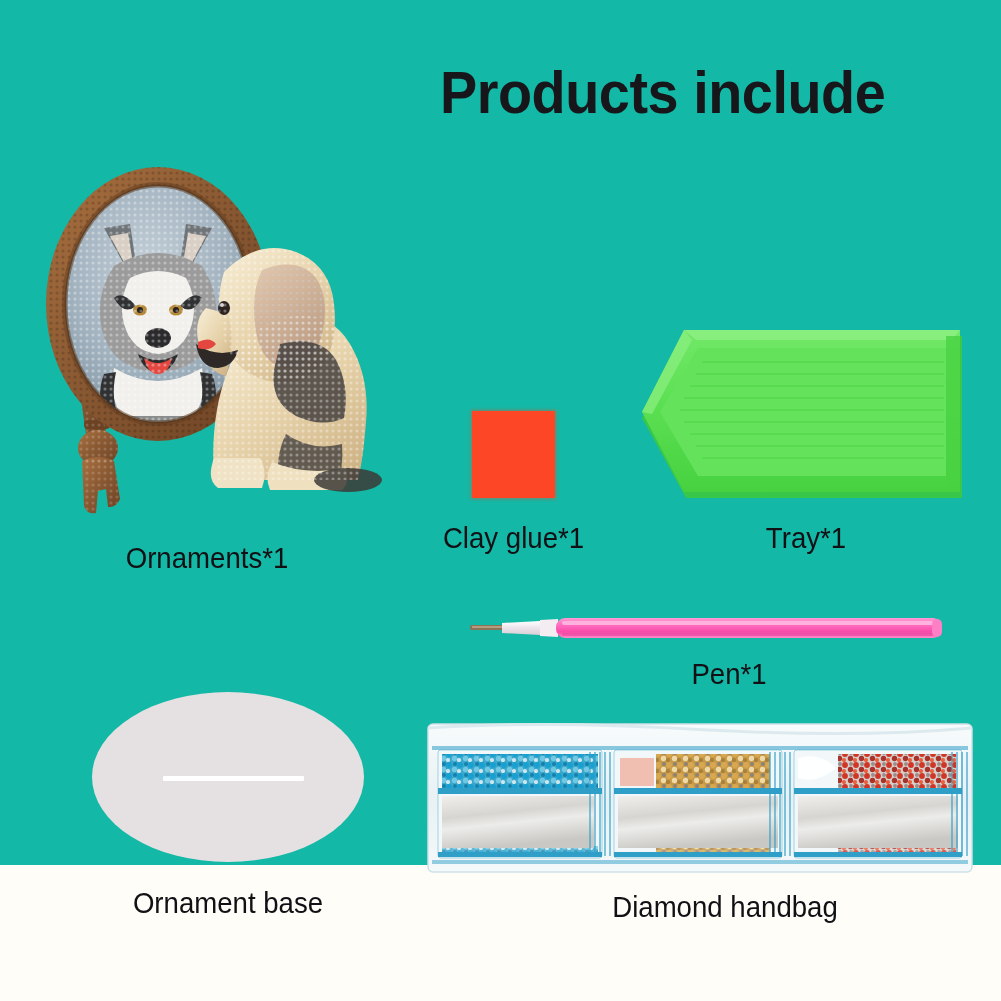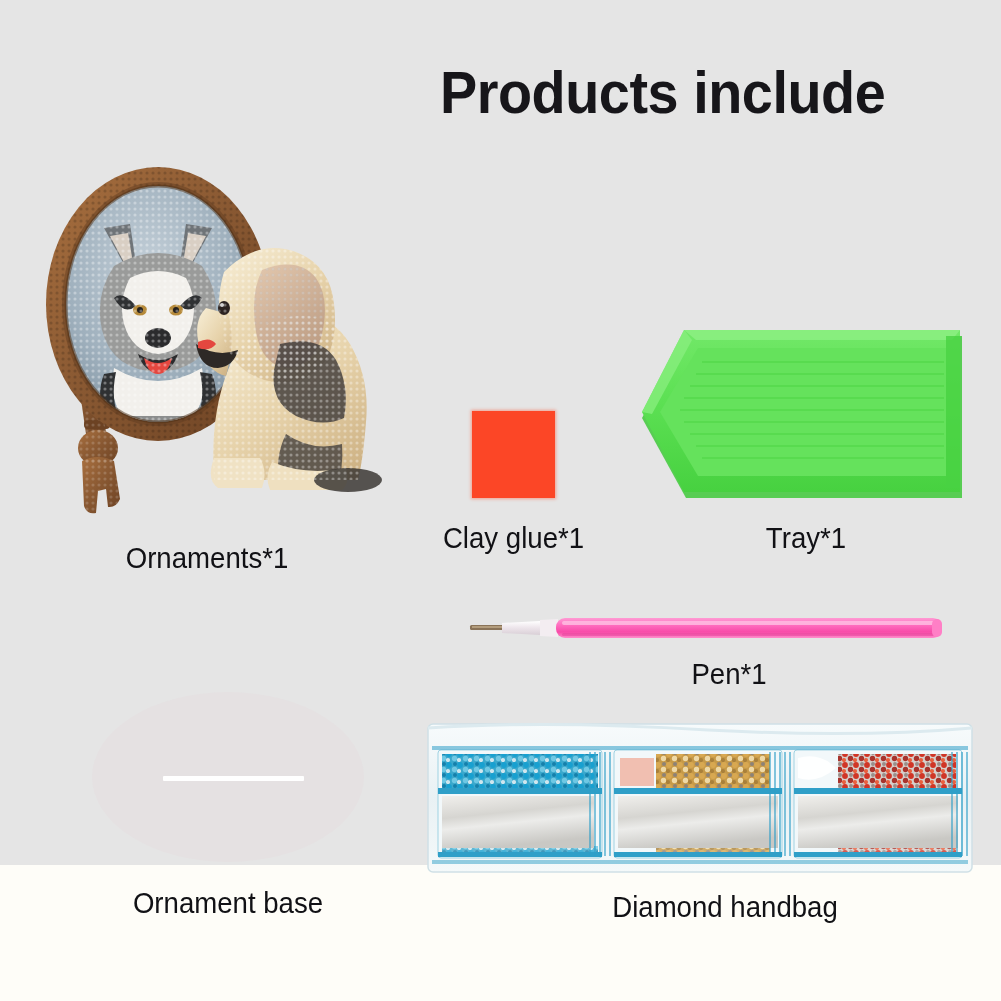--- a/index.html
+++ b/index.html
@@ -11,21 +11,21 @@
     width: 1001px;
     height: 1001px;
     background: #fefdf8;
     font-family: "Liberation Sans", sans-serif;
     overflow: hidden;
   }
   #stage {
     position: relative;
     width: 1001px;
     height: 865px;
-    background: #e5e5e5;
+    background: #14b8a6;
     text-decoration: underline;
   }
   .abs { position: absolute; }
 
   
   #title {
     left: 440px;
     top: 62px;
     width: 550px;
     font-size: 60px;

